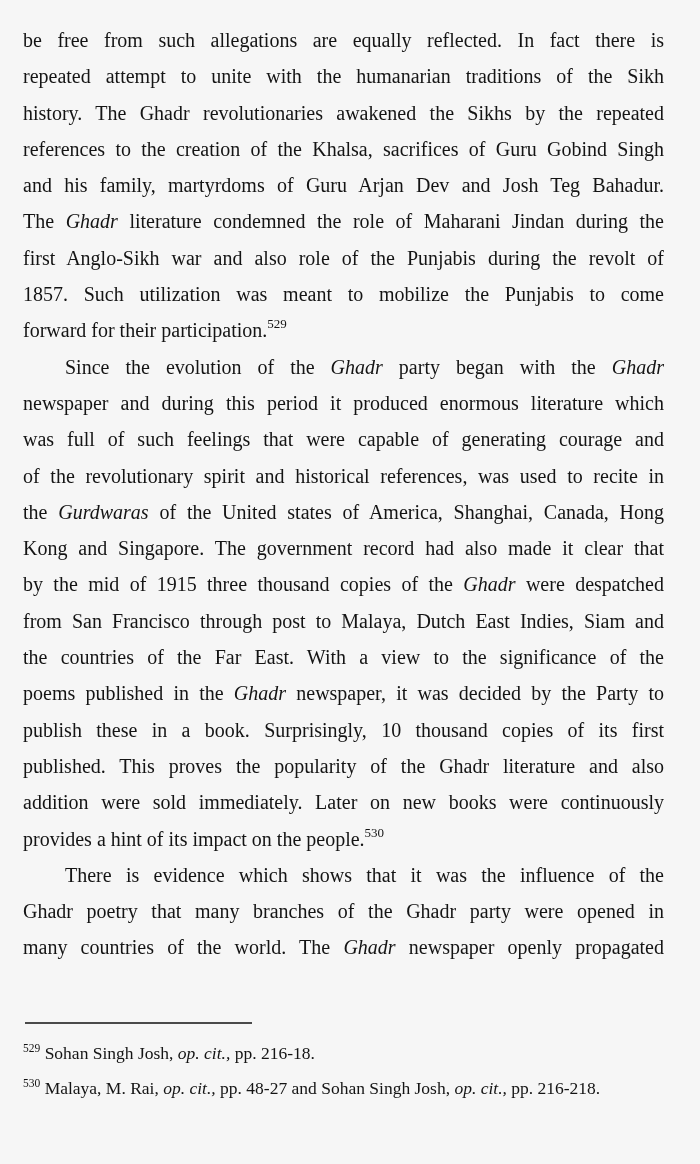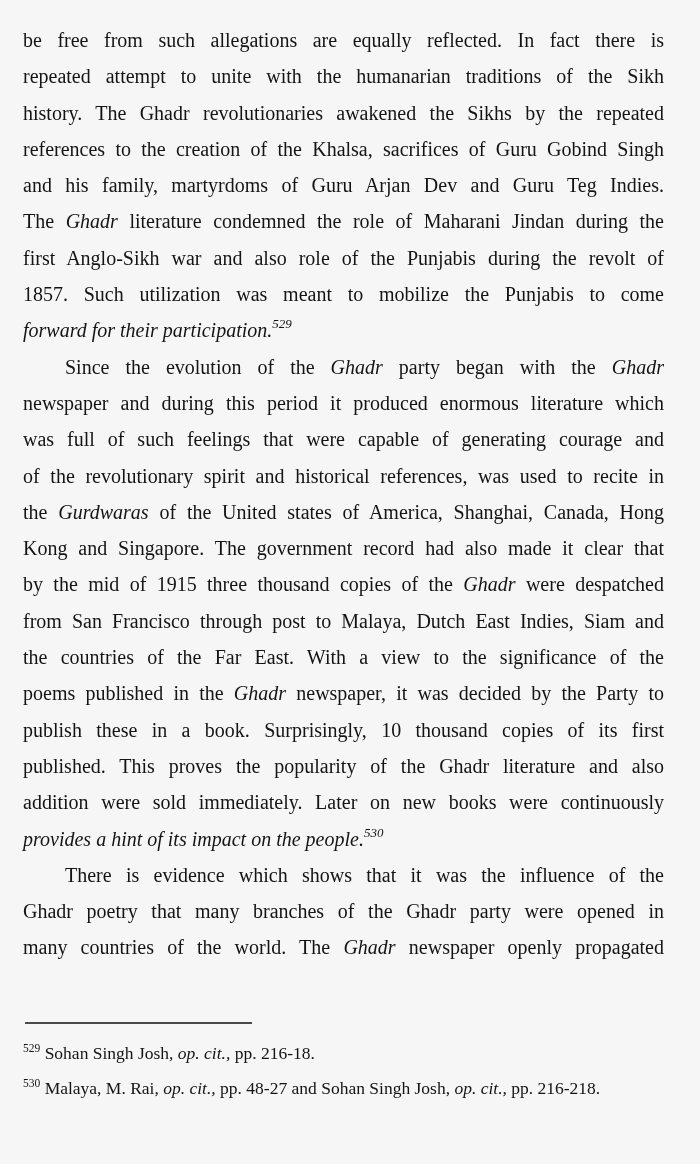--- a/index.html
+++ b/index.html
@@ -28,21 +28,20 @@
     font-size: 20px;
     line-height: 36.3px;
   }
   .line {
     text-align: justify;
     text-align-last: justify;
   }
   .line.no-just {
     text-align: right;
     text-align-last: left;
-    font-style: italic;
   }
   .line.indent {
     text-indent: 42px;
   }
   .it {
     font-style: italic;
   }
   .sup {
     font-size: 13px;
     line-height: 0;
@@ -76,21 +75,21 @@
 </style>
 </head>
 <body>
 
 <div class="page">
   <div class="body-text">
       <div class="line"><span class="">be free from such allegations are equally reflected.  In fact there is</span></div>
       <div class="line"><span class="">repeated attempt to unite with the humanarian traditions of the Sikh</span></div>
       <div class="line"><span class="">history.  The Ghadr revolutionaries awakened the Sikhs by the repeated</span></div>
       <div class="line"><span class="">references to the creation of the Khalsa, sacrifices of Guru Gobind Singh</span></div>
-      <div class="line"><span class="">and his family, martyrdoms of Guru Arjan Dev and Guru Teg Indies.</span></div>
+      <div class="line"><span class="">and his family, martyrdoms of Guru Arjan Dev and Josh Teg Bahadur.</span></div>
       <div class="line"><span class="">The </span><span class="it">Ghadr</span><span class=""> literature condemned the role of Maharani Jindan during the</span></div>
       <div class="line"><span class="">first Anglo-Sikh war and also role of the Punjabis during the revolt of</span></div>
       <div class="line"><span class="">1857.  Such utilization was meant to mobilize the Punjabis to come</span></div>
       <div class="line no-just"><span class="">forward for their participation.</span><span class="sup">529</span></div>
       <div class="line indent"><span class="">Since the evolution of the </span><span class="it">Ghadr</span><span class=""> party began with the </span><span class="it">Ghadr</span></div>
       <div class="line"><span class="">newspaper and during this period it produced enormous literature which</span></div>
       <div class="line"><span class="">was full of such feelings that were capable of generating courage and</span></div>
       <div class="line"><span class="">of the revolutionary spirit and historical references, was used to recite in</span></div>
       <div class="line"><span class="">the </span><span class="it">Gurdwaras</span><span class=""> of the United states of America, Shanghai, Canada, Hong</span></div>
       <div class="line"><span class="">Kong and Singapore.  The government record had also made it clear that</span></div>

